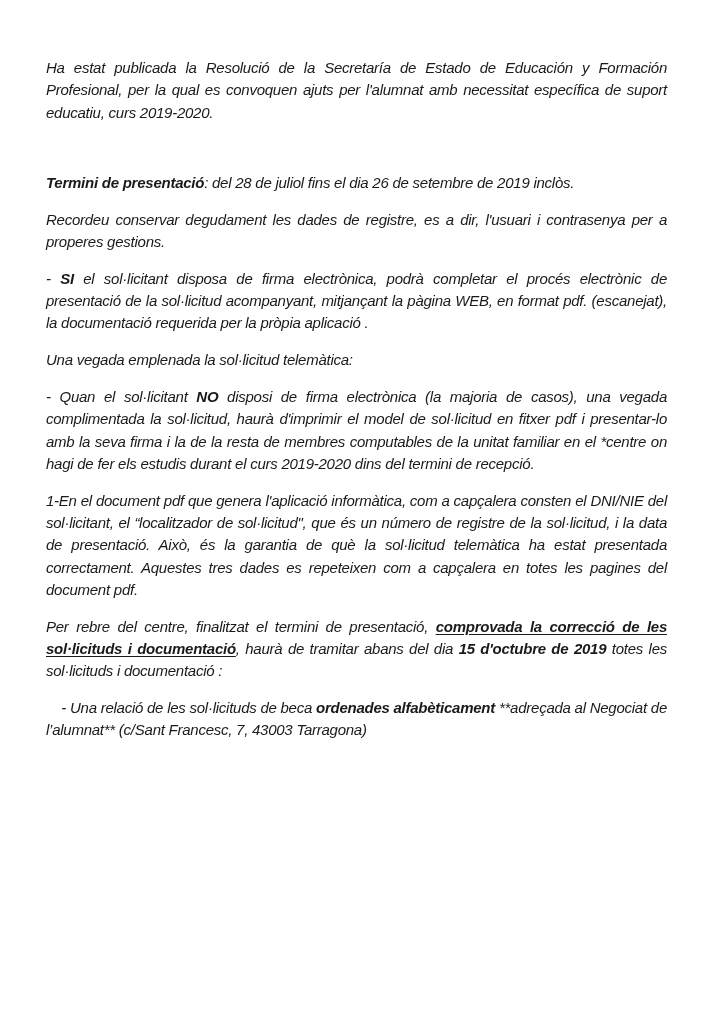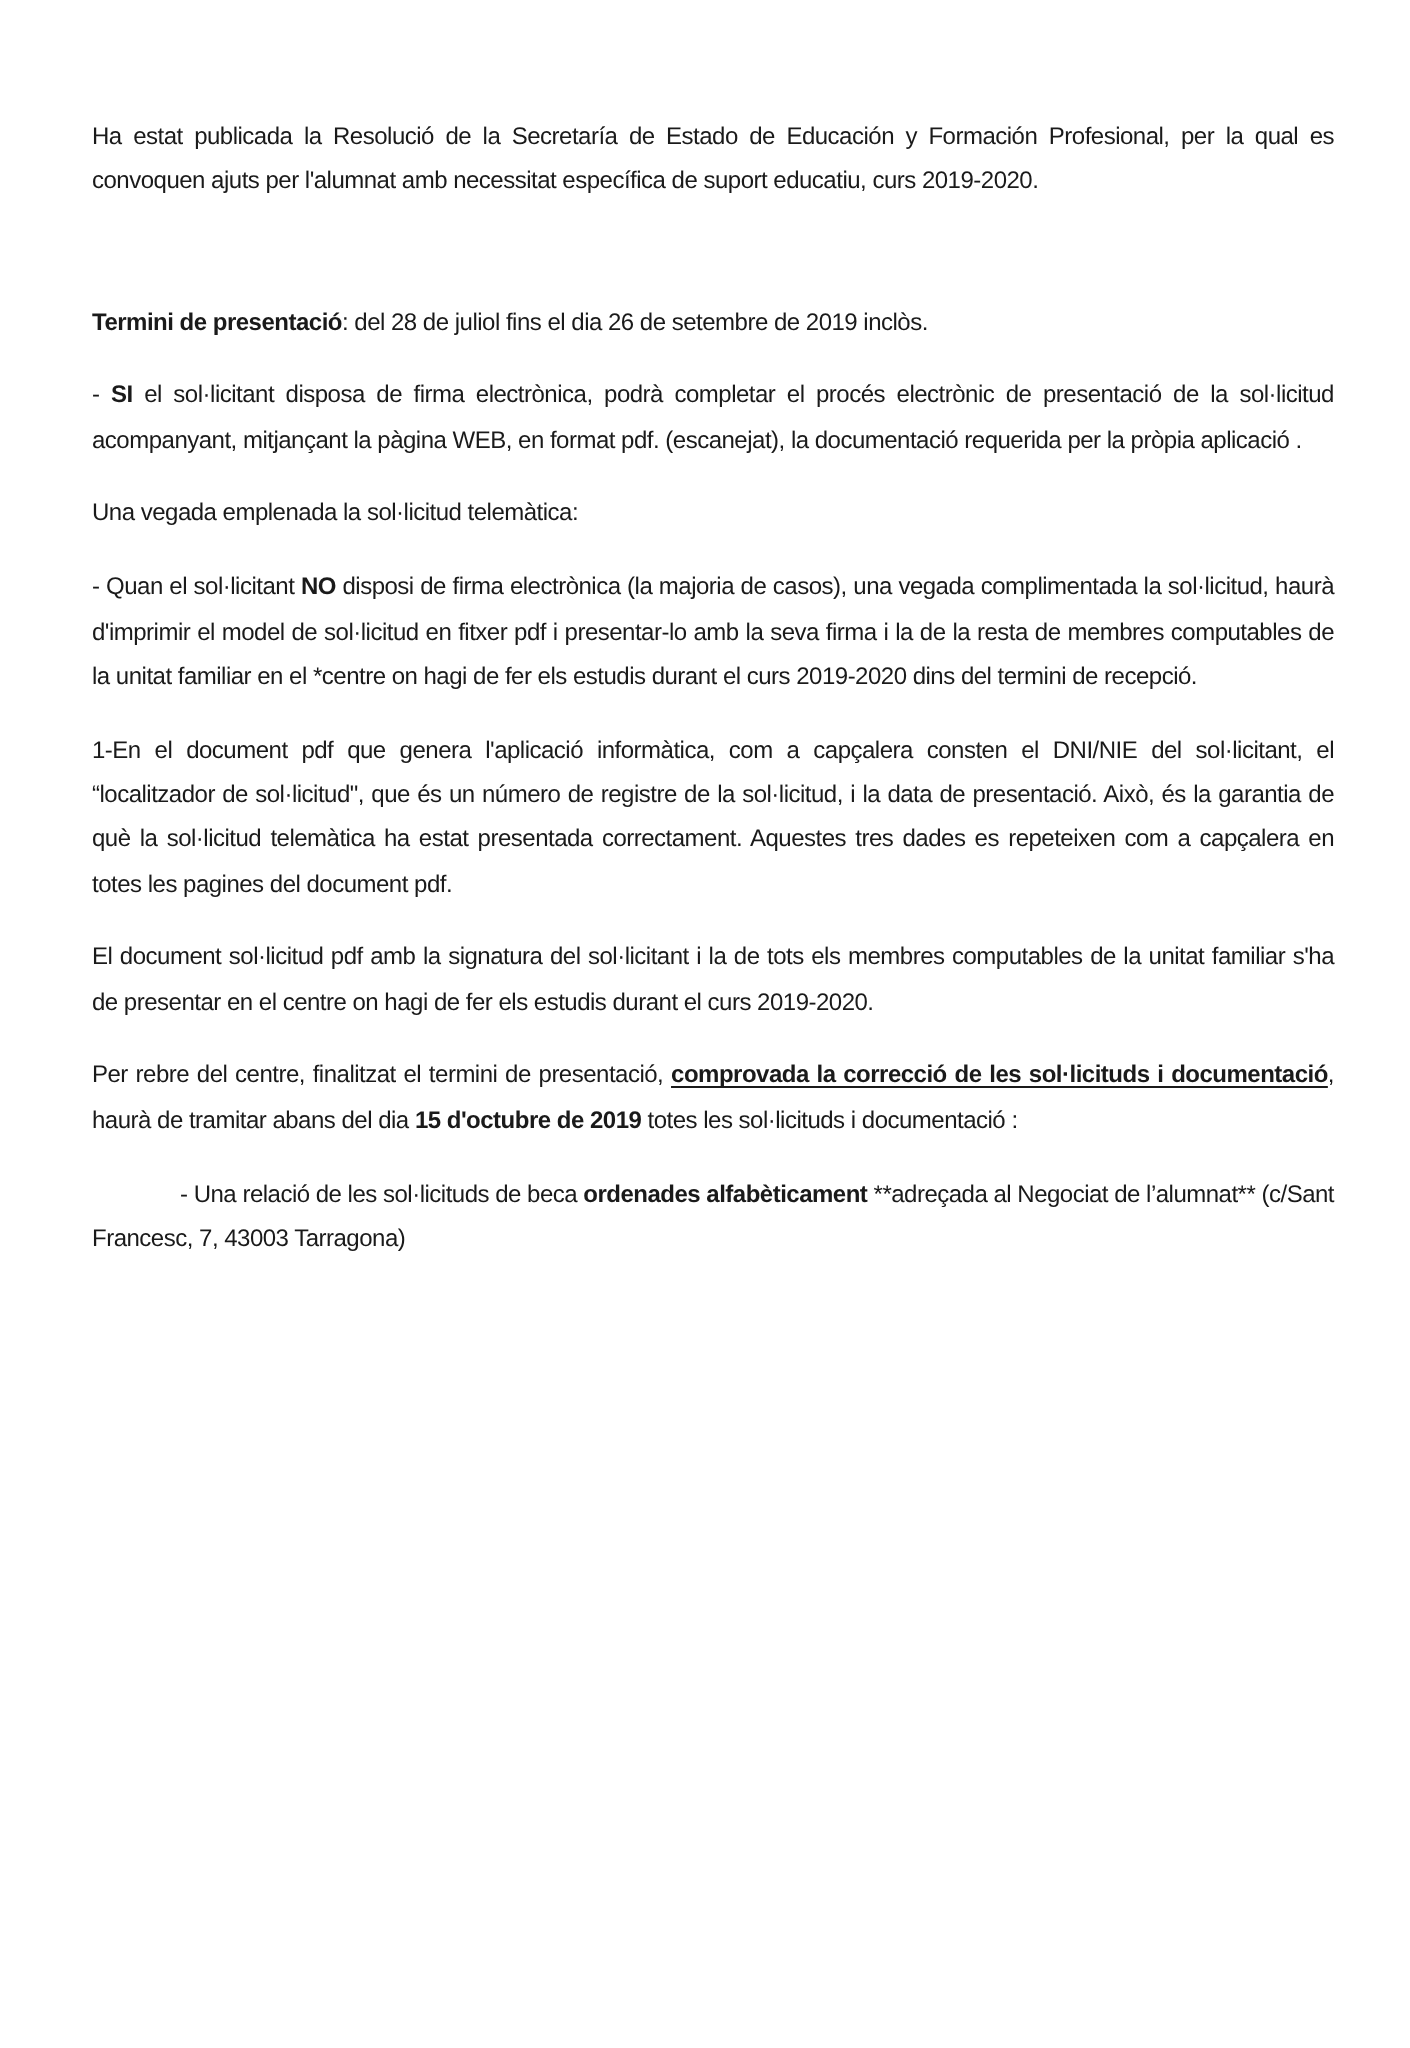--- a/index.html
+++ b/index.html
@@ -13,23 +13,24 @@
       overflow: hidden;
       position: relative;
       font-family: "Liberation Sans", sans-serif;
       color: #1a1a1a;
     }
     .page {
       position: absolute;
       left: 46px;
       top: 57px;
       width: 621px;
-      font-size: 12px;
+      font-size: 15px;
       line-height: 22.3px;
       letter-spacing: -0.25px;
+      font-style: italic;
     }
     .page p {
       margin: 0 0 14.5px 0;
       text-align: justify;
       text-align-last: left;
     }
     b { font-weight: bold; }
     u { text-decoration: underline; text-underline-offset: 2px; }
   </style>
 </head>
@@ -37,36 +38,36 @@
 
 <div class="page">
 
   <p> Ha estat publicada la Resolució  de la Secretaría de Estado de Educación y Formación Profesional, per la qual es convoquen ajuts per l'alumnat amb necessitat específica de suport educatiu, curs 2019-2020.</p>
 
   <p style="text-align:left;margin-top:48px;">
     <b>Termini de presentació</b><span>: del 28 de juliol fins el dia 26 de setembre de 2019 inclòs.</span>
   </p>
 
 
+  <p>Recordeu conservar degudament les dades de registre, es a dir, l'usuari i contrasenya per a properes gestions.</p>
 
   <p>
     <span>- </span><b>SI</b><span> el sol·licitant disposa de firma electrònica, podrà completar el procés electrònic de presentació de la sol·licitud acompanyant, mitjançant la pàgina WEB, en format pdf. (escanejat), la documentació requerida per la pròpia aplicació .</span>
   </p>
 
   <p>Una vegada emplenada la sol·licitud telemàtica:</p>
 
   <p>
     <span>- Quan el sol·licitant </span><b>NO</b><span> disposi de firma electrònica (la majoria de casos), una vegada complimentada la sol·licitud, haurà d'imprimir el model de sol·licitud en fitxer pdf  i presentar-lo amb la seva firma i la de la resta de membres computables de la unitat familiar en el *centre on hagi de fer els estudis durant el curs 2019-2020 dins del termini de recepció.</span>
   </p>
 
 
   <p>1-En el document pdf que genera l'aplicació informàtica, com a capçalera consten el DNI/NIE del sol·licitant, el “localitzador de sol·licitud", que és un número de registre de la sol·licitud, i la data de presentació. Això, és la garantia de què la sol·licitud telemàtica ha estat presentada correctament. Aquestes tres dades es repeteixen com a capçalera en totes les pagines del document pdf.</p>
 
 
-  <p>El document sol·licitud pdf amb la signatura del sol·licitant i la de tots els membres computables de la unitat familiar s'ha de presentar en el  centre on hagi de fer els estudis durant el curs 2019-2020.</p>
 
 
   <p>
     <span>Per rebre del centre, finalitzat el termini de presentació, </span><b><u>comprovada la correcció de les sol·licituds i documentació</u></b><span>, haurà de tramitar abans del dia  </span><b>15 d'octubre de 2019</b><span> totes les sol·licituds i documentació :</span>
   </p>
 
   <p style="text-align:right;">
     <span>- Una relació de les sol·licituds de beca </span><b>ordenades alfabèticament</b><span> **adreçada al Negociat de l’alumnat** (c/Sant Francesc, 7, 43003 Tarragona)</span>
   </p>
 

